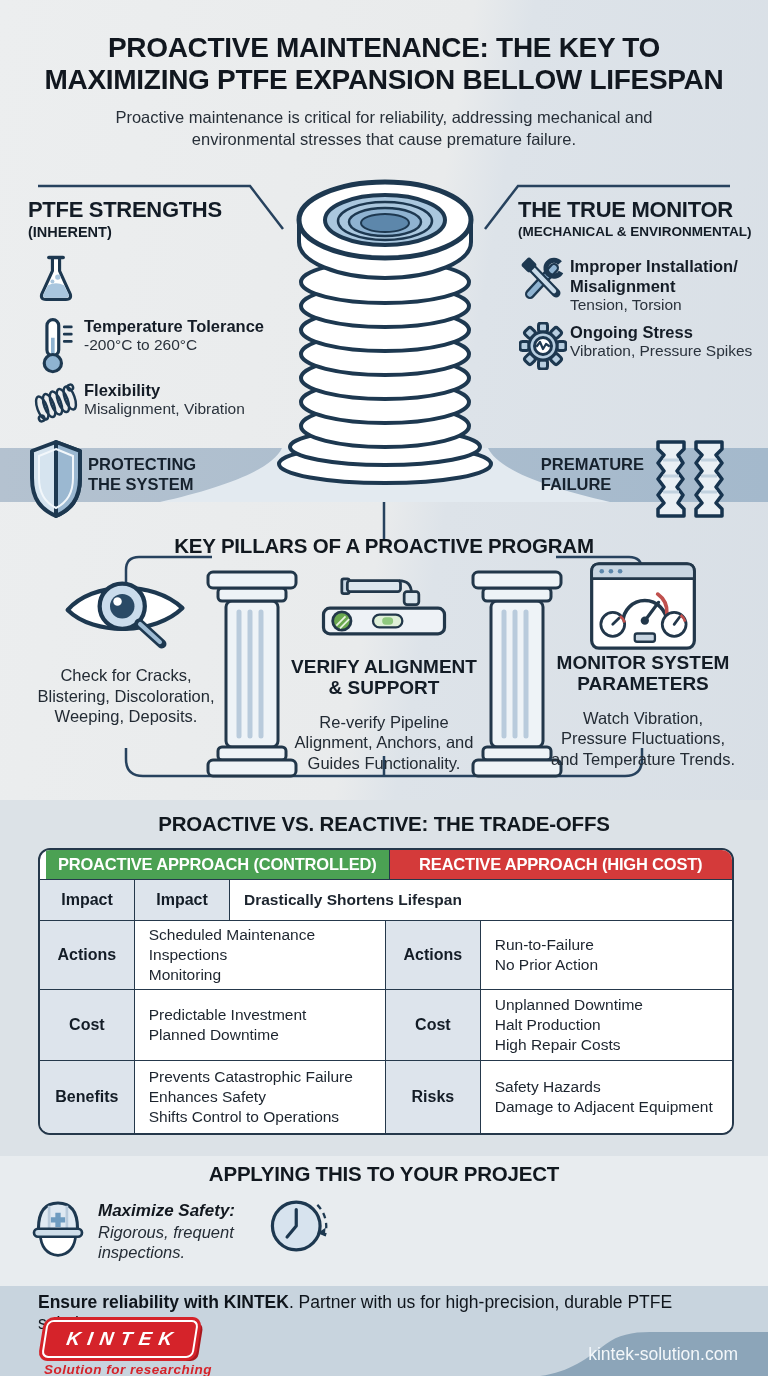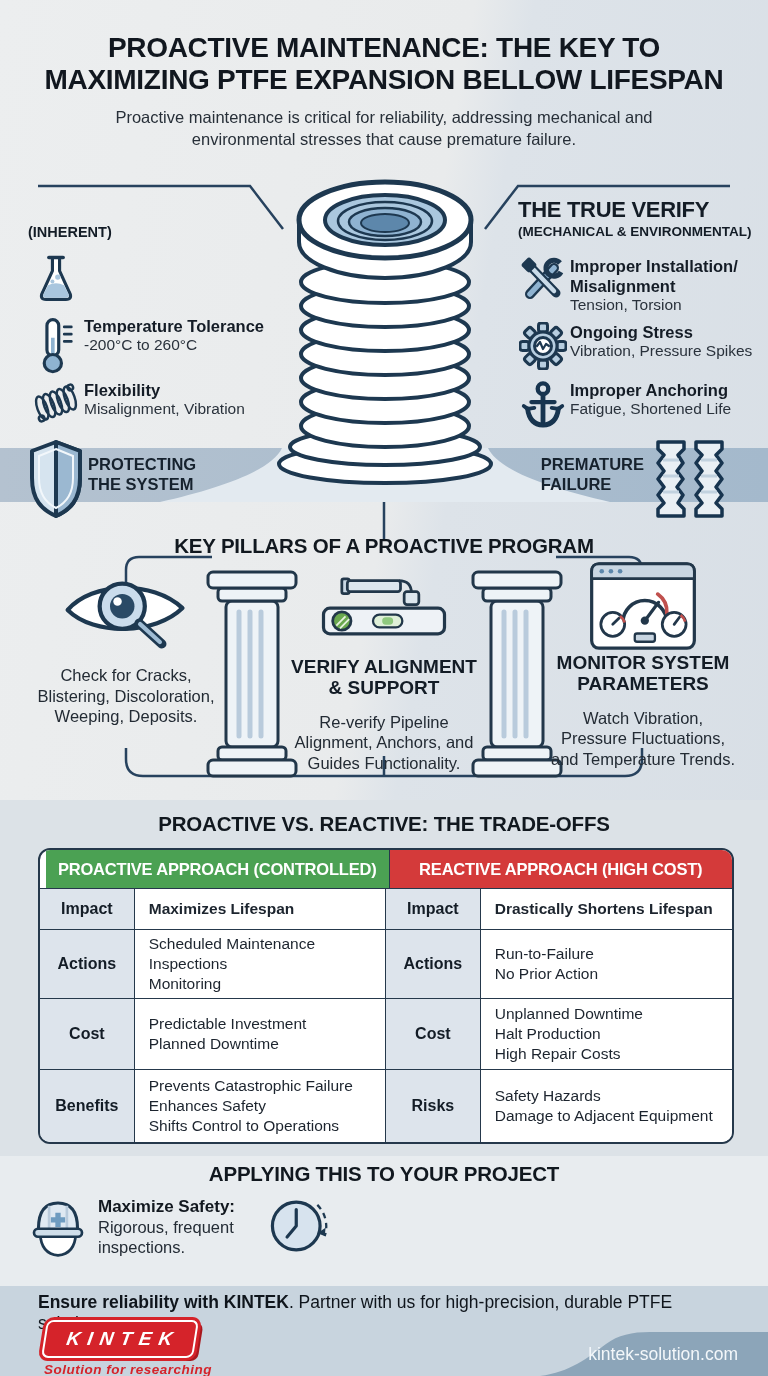--- a/index.html
+++ b/index.html
@@ -25,34 +25,34 @@
   
   .kp-title,.sec-title{left:0;right:0;text-align:center;font-weight:800;font-size:20.5px;letter-spacing:-0.2px;color:#11181f;}
   .pillar-item{text-align:center;}
   .pillar-item .icon-wrap{height:84px;display:flex;align-items:center;justify-content:center;}
   .pillar-item h4{margin:4px 0 6px;font-size:19px;font-weight:800;line-height:1.12;color:#131c26;}
   .pillar-item p{margin:13px;font-size:16.5px;line-height:1.25;color:#232b34;}
   
   .panel{left:0;top:800px;width:768px;height:356px;background:#dce2e7;}
   .panel2{left:0;top:1156px;width:768px;height:130px;background:#e8ecef;}
   .ttable{left:38px;top:848px;width:692px;border:2.5px solid #25384b;border-radius:12px;overflow:hidden;background:#fff;}
-  .thead{display:flex;height:38px;margin-left:6px;}
+  .thead{display:flex;height:29px;margin-left:6px;}
   .th{flex:1;display:flex;align-items:center;justify-content:center;color:#fff;font-weight:800;font-size:16.5px;letter-spacing:-0.2px;}
   .th.green{background:#4ba153;}
   .th.red{background:#d43a3a;border-left:1.5px solid #25384b;}
   .trow{display:flex;border-top:1.5px solid #25384b;}
   .tl{width:94px;background:#dde4ec;display:flex;align-items:center;justify-content:center;
       font-weight:700;font-size:16px;color:#131c26;border-right:1.5px solid #25384b;}
   .tv{width:252px;background:#fff;display:flex;align-items:center;font-size:15.5px;line-height:1.3;
       color:#1c242e;padding-left:14px;box-sizing:border-box;}
   .tv.mid{border-right:1.5px solid #25384b;}
   .impact .tv{font-weight:700;}
   
   .apply-row{left:26px;top:1192px;right:8px;display:flex;align-items:flex-start;}
-  .apply-item{display:flex;align-items:center;}
+  .apply-item{display:flex;align-items:flex-end;font-style:italic;}
   .apply-item .a-txt{line-height:1.22;}
   .apply-item .a-txt b{display:block;font-size:17px;color:#12181f;}
   .apply-item .a-txt span{display:block;font-size:16.5px;color:#252d36;}
   
   .footer{left:0;top:1286px;width:768px;height:90px;background:#c8d4de;}
   .cta{left:38px;top:1292px;right:30px;font-size:17.5px;color:#0f151c;}
   .cta b{font-weight:800;}
   .logo-box{left:44px;top:1320px;width:148px;height:34px;background:#d5232a;border:2px solid #fff;
     border-radius:7px;transform:skewX(-9deg);box-shadow:0 0 0 3px #d5232a,5px 3px 0 #a8171d;
     display:flex;align-items:center;justify-content:center;}
@@ -74,20 +74,21 @@
     <path d="M556,557 H629 Q642,557 642,570 V584" stroke="#27425e" stroke-width="2.5"></path>
     <path d="M126,748 V759 Q126,776 143,776 H625 Q642,776 642,759 V748" stroke="#27425e" stroke-width="2.5"></path>
     <path d="M384,756 V776" stroke="#27425e" stroke-width="2.5"></path>
   </svg>
 
   <div class="abs t1" style="top:32px;">PROACTIVE MAINTENANCE: THE KEY TO</div>
   <div class="abs t1" style="top:64px;">MAXIMIZING PTFE EXPANSION BELLOW LIFESPAN</div>
   <div class="abs sub pre" style="top:106px;">Proactive maintenance is critical for reliability, addressing mechanical and
 environmental stresses that cause premature failure.</div>
 
+  <div class="abs sec-h" style="left:28px;top:198px;">PTFE STRENGTHS</div>
   <div class="abs sec-sh" style="left:28px;top:224px;">(INHERENT)</div>
 
   <div class="abs item" style="left:28px;top:252px;width:250px;">
     <span class="icn" style="width:56px;">
       <svg width="50" height="52" viewBox="0 0 56 56">
           <path d="M24,6 V20 L13,44 Q9,52 17,52 H39 Q47,52 43,44 L32,20 V6" fill="#fff" stroke="#1d3850" stroke-width="3.5" stroke-linejoin="round"></path>
           <path d="M19,36 L14,46 Q12,50 17,50 H39 Q44,50 42,46 L37,36 Q28,32 19,36 Z" fill="#a9c6de"></path>
           <circle cx="30" cy="27" r="3" fill="#a9c6de"></circle>
           <circle cx="24" cy="32" r="2.2" fill="#a9c6de"></circle>
           <path d="M20,5 H36" stroke="#1d3850" stroke-width="4" stroke-linecap="round"></path>
@@ -123,21 +124,21 @@
             <circle cx="55" cy="14" r="3.5"></circle>
           </g>
         </svg>
     </span>
     <div class="txt">
         <b>Flexibility</b>
         <span>Misalignment, Vibration</span>
       </div>
   </div>
 
-  <div class="abs sec-h" style="left:518px;top:198px;">THE TRUE VERIFY</div>
+  <div class="abs sec-h" style="left:518px;top:198px;">THE TRUE MONITOR</div>
   <div class="abs sec-sh" style="left:518px;top:224px;font-size:13.5px;">(MECHANICAL &amp; ENVIRONMENTAL)</div>
 
   <div class="abs item" style="left:516px;top:256px;width:244px;">
     <span class="icn" style="width:54px;">
       <svg width="46" height="46" viewBox="0 0 46 46">
           <path d="M10,38 L34,12" stroke="#1d3850" stroke-width="10" stroke-linecap="round"></path>
           <path d="M10,38 L34,12" stroke="#8fb3d1" stroke-width="5.5" stroke-linecap="round"></path>
           <path d="M40,7 A8,8 0 1 0 41,16" fill="none" stroke="#1d3850" stroke-width="5"></path>
           <path d="M9,9 L36,37" stroke="#1d3850" stroke-width="9" stroke-linecap="round"></path>
           <path d="M12,12 L34,35" stroke="#c9dbe9" stroke-width="4.5" stroke-linecap="round"></path>
@@ -170,38 +171,20 @@
           <circle cx="24" cy="24" r="8.5" fill="#fff" stroke="#1d3850" stroke-width="3"></circle>
           <polyline points="18,24 21,20 24,27 27,22 30,24" fill="none" stroke="#1d3850" stroke-width="2.2" stroke-linecap="round" stroke-linejoin="round"></polyline>
         </svg>
     </span>
     <div class="txt">
         <b>Ongoing Stress</b>
         <span>Vibration, Pressure Spikes</span>
       </div>
   </div>
 
-  <div class="abs item" style="left:516px;top:380px;width:244px;">
-    <span class="icn" style="width:54px;">
-      <svg width="44" height="50" viewBox="0 0 44 52">
-          <g stroke="#17344f" fill="none" stroke-linecap="round">
-            <circle cx="22" cy="9" r="5.5" stroke-width="4.5"></circle>
-            <path d="M22,15 V44" stroke-width="5"></path>
-            <path d="M10,23 H34" stroke-width="4.5"></path>
-            <path d="M6,30 Q8,46 22,47 Q36,46 38,30" stroke-width="5"></path>
-            <path d="M6,30 l-4,-3 M6,30 l7,-1" stroke-width="4"></path>
-            <path d="M38,30 l4,-3 M38,30 l-7,-1" stroke-width="4"></path>
-          </g>
-        </svg>
-    </span>
-    <div class="txt">
-        <b>Improper Anchoring</b>
-        <span>Fatigue, Shortened Life</span>
-      </div>
-  </div>
 
   <div class="abs band"></div>
 
   <svg class="abs" style="left:160px;top:448px;" width="450" height="54" viewBox="0 0 450 54">
       <path d="M122,0 C112,22 62,40 0,54 L450,54 C388,40 338,22 328,0 Z" fill="#e3eaf0"></path>
     </svg>
 
   <svg class="abs" style="left:275px;top:168px;" width="220" height="320" viewBox="0 0 220 320">
     <g stroke="#1d3850" stroke-width="4" fill="#fff">
       <ellipse cx="110" cy="296" rx="106" ry="19"></ellipse>
@@ -332,21 +315,20 @@
   <div class="abs panel"></div>
   <div class="abs sec-title" style="top:812px;">PROACTIVE VS. REACTIVE: THE TRADE-OFFS</div>
 
   <div class="abs ttable">
     <div class="thead">
       <div class="th green">PROACTIVE APPROACH (CONTROLLED)</div>
       <div class="th red">REACTIVE APPROACH (HIGH COST)</div>
     </div>
     <div class="trow impact" style="height:40px;">
       <div class="tl">Impact</div>
-      <div class="tv mid pre">Maximizes Lifespan</div>
       <div class="tl">Impact</div>
       <div class="tv pre">Drastically Shortens Lifespan</div>
     </div>
     <div class="trow" style="height:68px;">
       <div class="tl">Actions</div>
       <div class="tv mid pre">Scheduled Maintenance
 Inspections
 Monitoring</div>
       <div class="tl">Actions</div>
       <div class="tv pre">Run-to-Failure

